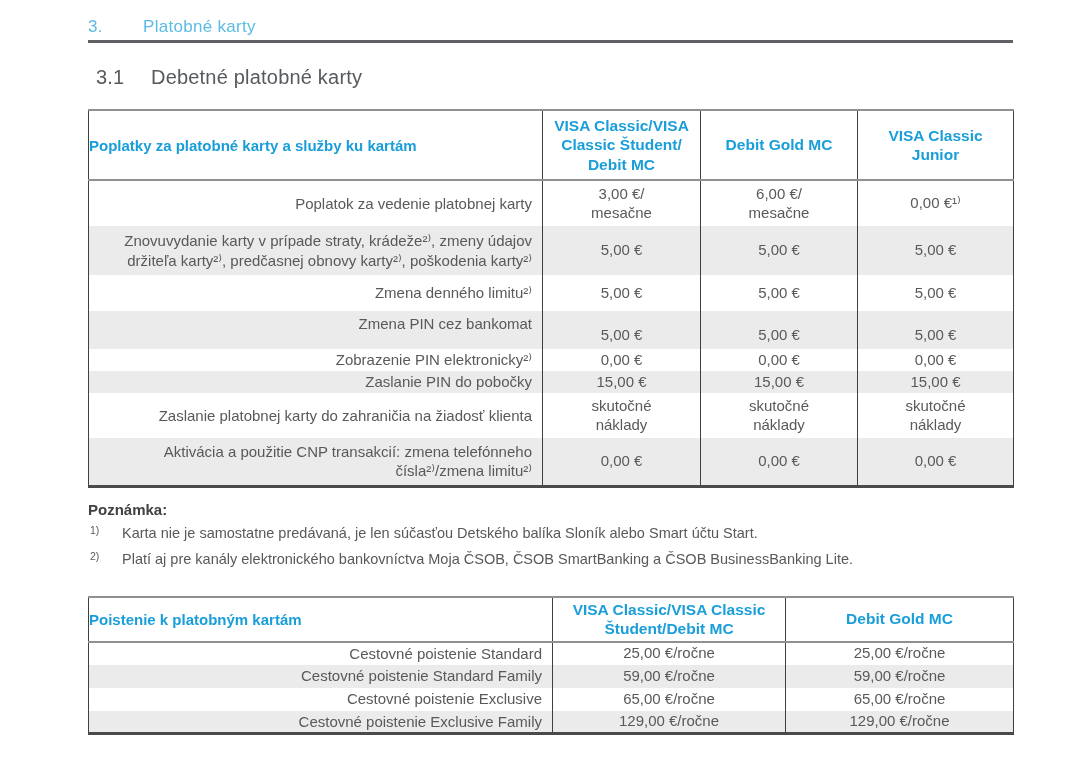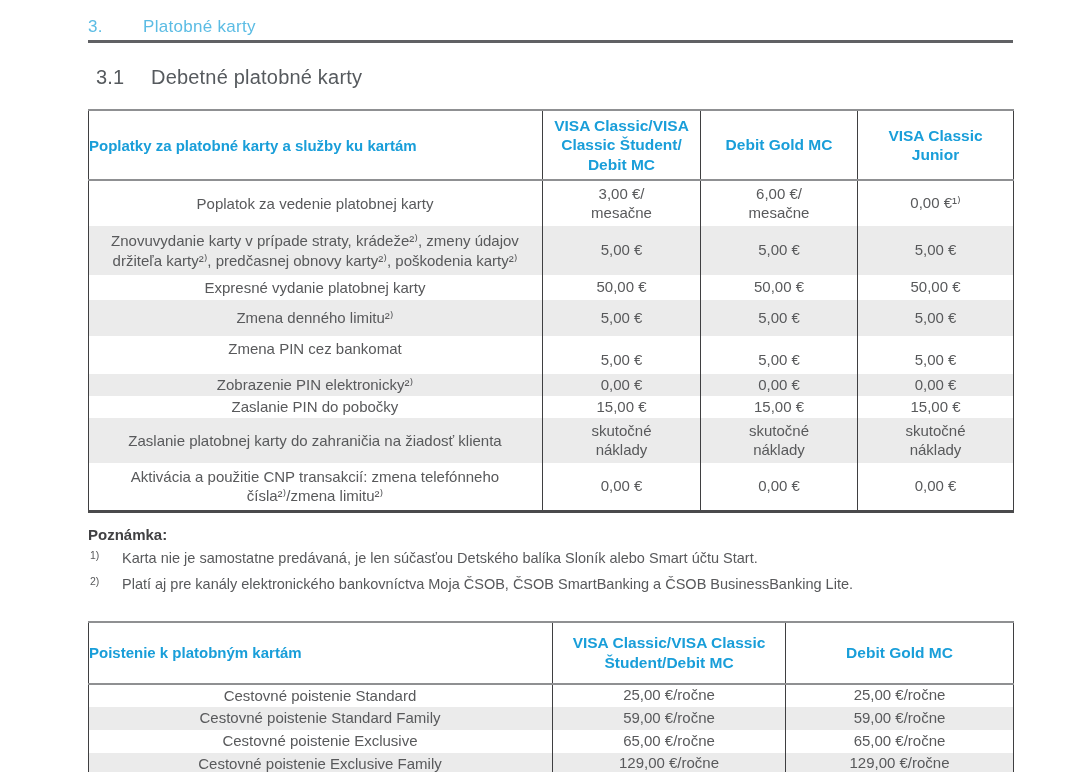--- a/index.html
+++ b/index.html
@@ -51,32 +51,32 @@
     color: #199ED9; font-weight: 700; font-size: 15px;
     vertical-align: middle;
   }
   th.val {
     color: #199ED9; font-weight: 700; font-size: 15.5px;
     text-align: center; vertical-align: middle;
     white-space: pre-line; line-height: 1.25;
     padding: 2px 4px;
   }
   td.lbl {
-    text-align: center; padding-left: 9px; padding-right: 10px;
+    text-align: right; padding-left: 9px; padding-right: 10px;
     vertical-align: middle; line-height: 1.3;
   }
   td.val {
     text-align: center; vertical-align: middle;
     white-space: pre-line; line-height: 1.25;
     padding: 1px 4px;
   }
   tbody tr:nth-child(even) { background: #EBEBEB; }
 
   .t1 thead tr { height: 70px; }
-  .t2 thead tr { height: 62px; }
+  .t2 thead tr { height: 45px; }
   .t2 tbody tr { height: 23px; }
 
   .hr1 { height: 46px; } .hr2 { height: 49px; } .hr3 { height: 25px; }
   .hr4 { height: 36px; } .hr5 { height: 38px; } .hr6 { height: 22px; }
   .hr7 { height: 22px; } .hr8 { height: 45px; } .hr9 { height: 48px; }
 
   tr.split td.lbl { vertical-align: top; padding-top: 3px; }
   tr.split td.val { vertical-align: bottom; padding-bottom: 4px; }
 
   
@@ -129,26 +129,20 @@
 mesačne</td>
           <td class="val">6,00 €/
 mesačne</td>
           <td class="val">0,00 €¹⁾</td>
         </tr>
         <tr class="hr2">
           <td class="lbl">Znovuvydanie karty v prípade straty, krádeže²⁾, zmeny údajov držiteľa karty²⁾, predčasnej obnovy karty²⁾, poškodenia karty²⁾</td>
           <td class="val">5,00 €</td>
           <td class="val">5,00 €</td>
           <td class="val">5,00 €</td>
-        </tr>
-        <tr class="hr3">
-          <td class="lbl">Expresné vydanie platobnej karty</td>
-          <td class="val">50,00 €</td>
-          <td class="val">50,00 €</td>
-          <td class="val">50,00 €</td>
         </tr>
         <tr class="hr4">
           <td class="lbl">Zmena denného limitu²⁾</td>
           <td class="val">5,00 €</td>
           <td class="val">5,00 €</td>
           <td class="val">5,00 €</td>
         </tr>
         <tr class="hr5 split">
           <td class="lbl">Zmena PIN cez bankomat</td>
           <td class="val">5,00 €</td>

